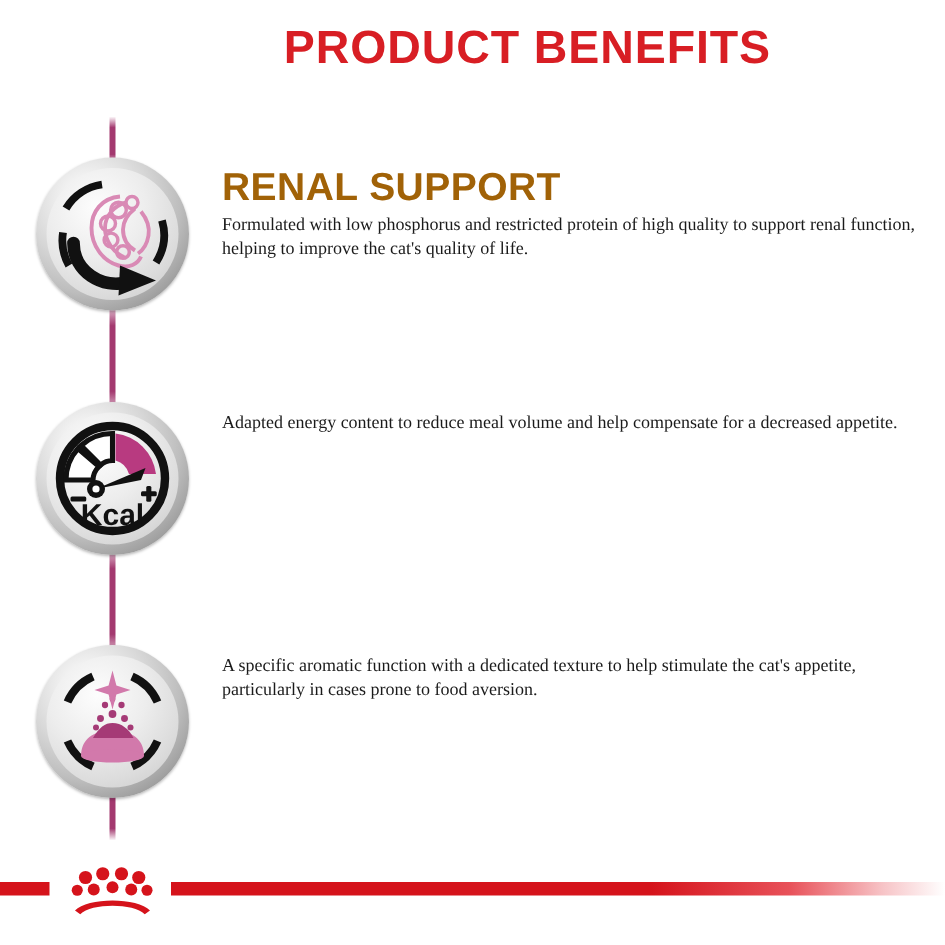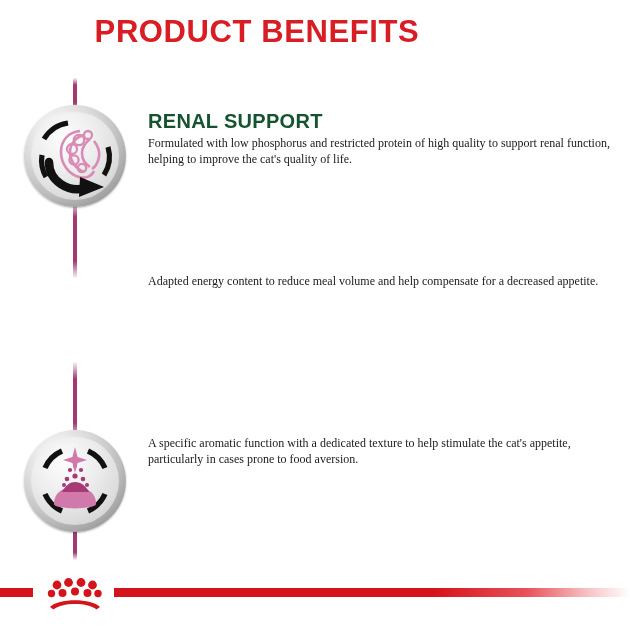--- a/index.html
+++ b/index.html
@@ -14,21 +14,21 @@
     overflow: hidden;
     position: relative;
   }
 
   
   #page-title {
     position: absolute;
     top: 14px;
     left: 0;
     width: 514px;
-    text-align: center;
+    text-align: right;
     font-size: 31px;
     font-weight: bold;
     letter-spacing: 0.6px;
     color: #d81e24;
     font-family: "Liberation Sans", sans-serif;
   }
 
   
   .benefit-row {
     position: absolute;
@@ -83,23 +83,23 @@
   #connector-bottom { top: 525px; height: 35px; }
 
   
   .text-block {
     position: absolute;
     left: 148px;
     top: 6px;
     width: 470px;
   }
   .benefit-heading {
-    font-size: 20px;
+    font-size: 26px;
     font-weight: bold;
-    color: #14532d;
+    color: #a16207;
     letter-spacing: 0.3px;
     margin: 0 0 4px 0;
     line-height: 1.05;
   }
   .benefit-body {
     font-size: 12px;
     line-height: 1.32;
     color: #1a1a1a;
     margin: 0;
     font-family: Liberation Serif, serif;
@@ -178,20 +178,47 @@
       <path d="M 56 72 L 80 82 L 55 92 Z" fill="#111111"></path>
     </svg>
   </div>
   <div class="text-block">
     <p class="benefit-heading">RENAL SUPPORT</p>
     <p class="benefit-body">Formulated with low phosphorus and restricted protein of high quality to support renal function, helping to improve the cat's quality of life.</p>
   </div>
 </div>
 
 <div class="benefit-row" id="benefit-1">
+  <div class="icon-wrap">
+    <div class="medallion"></div>
+    <svg class="icon-art" viewBox="0 0 102 102">
+
+      <circle cx="51" cy="51" r="35" fill="none" stroke="#111111" stroke-width="5.6"></circle>
+
+      <g stroke="#111111" stroke-width="3.4" fill="#ffffff">
+        <path d="M 20 52 A 31 31 0 0 1 28 31 L 42 43 A 13 13 0 0 0 38 52 Z"></path>
+        <path d="M 30 29 A 31 31 0 0 1 51 21 L 51 39 A 13 13 0 0 0 43 42 Z"></path>
+      </g>
+
+      <path d="M 53 21 A 31 31 0 0 1 80 48 L 62 48 A 13 13 0 0 0 53 39 Z" fill="#b83a80" stroke="none"></path>
+
+      <path d="M 40 58 L 73 44 L 70 52 Z" fill="#111111"></path>
+      <circle cx="40" cy="58" r="6" fill="#111111"></circle>
+      <circle cx="40" cy="58" r="2.4" fill="#ffffff"></circle>
+
+      <rect x="23" y="63" width="10.5" height="3.4" rx="1" fill="#111111"></rect>
+
+      <g fill="#111111">
+        <rect x="70" y="59.5" width="10.5" height="3.4" rx="1"></rect>
+        <rect x="73.5" y="56" width="3.4" height="10.5" rx="1"></rect>
+      </g>
+
+      <text x="51" y="82" text-anchor="middle" font-family="Liberation Sans, sans-serif" font-size="20" font-weight="bold" fill="#111111">Kcal</text>
+    </svg>
+  </div>
   <div class="text-block">
     <p class="benefit-body">Adapted energy content to reduce meal volume and help compensate for a decreased appetite.</p>
   </div>
 </div>
 
 <div class="benefit-row" id="benefit-2">
   <div class="icon-wrap">
     <div class="medallion"></div>
     <svg class="icon-art" viewBox="0 0 102 102">
 

